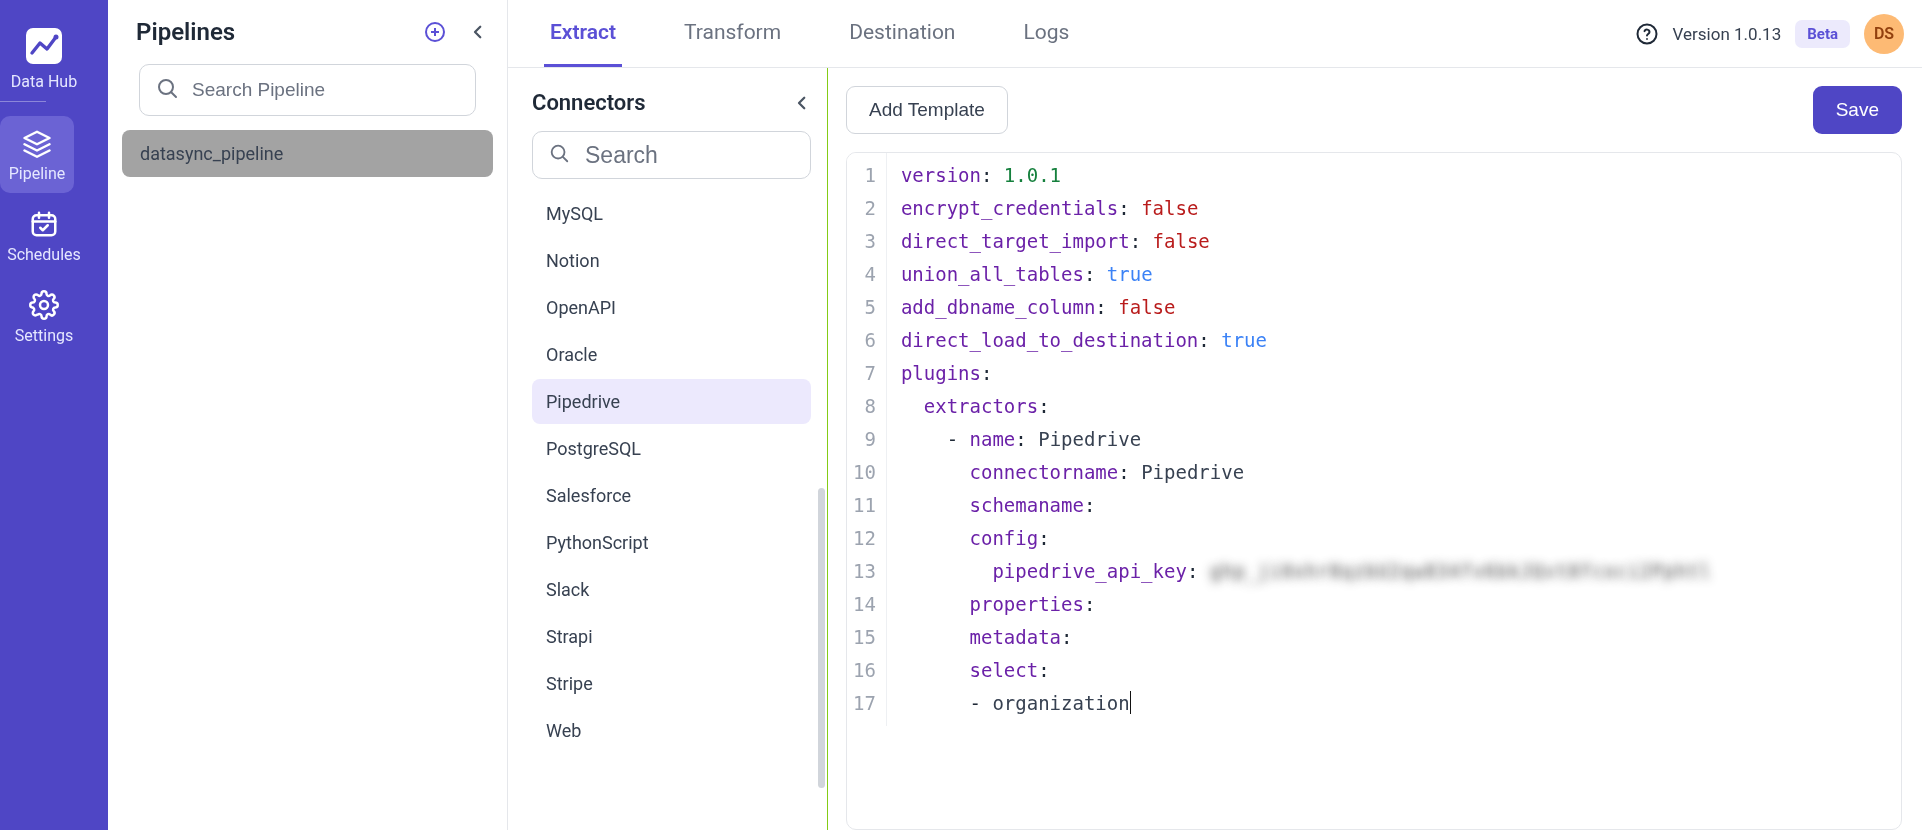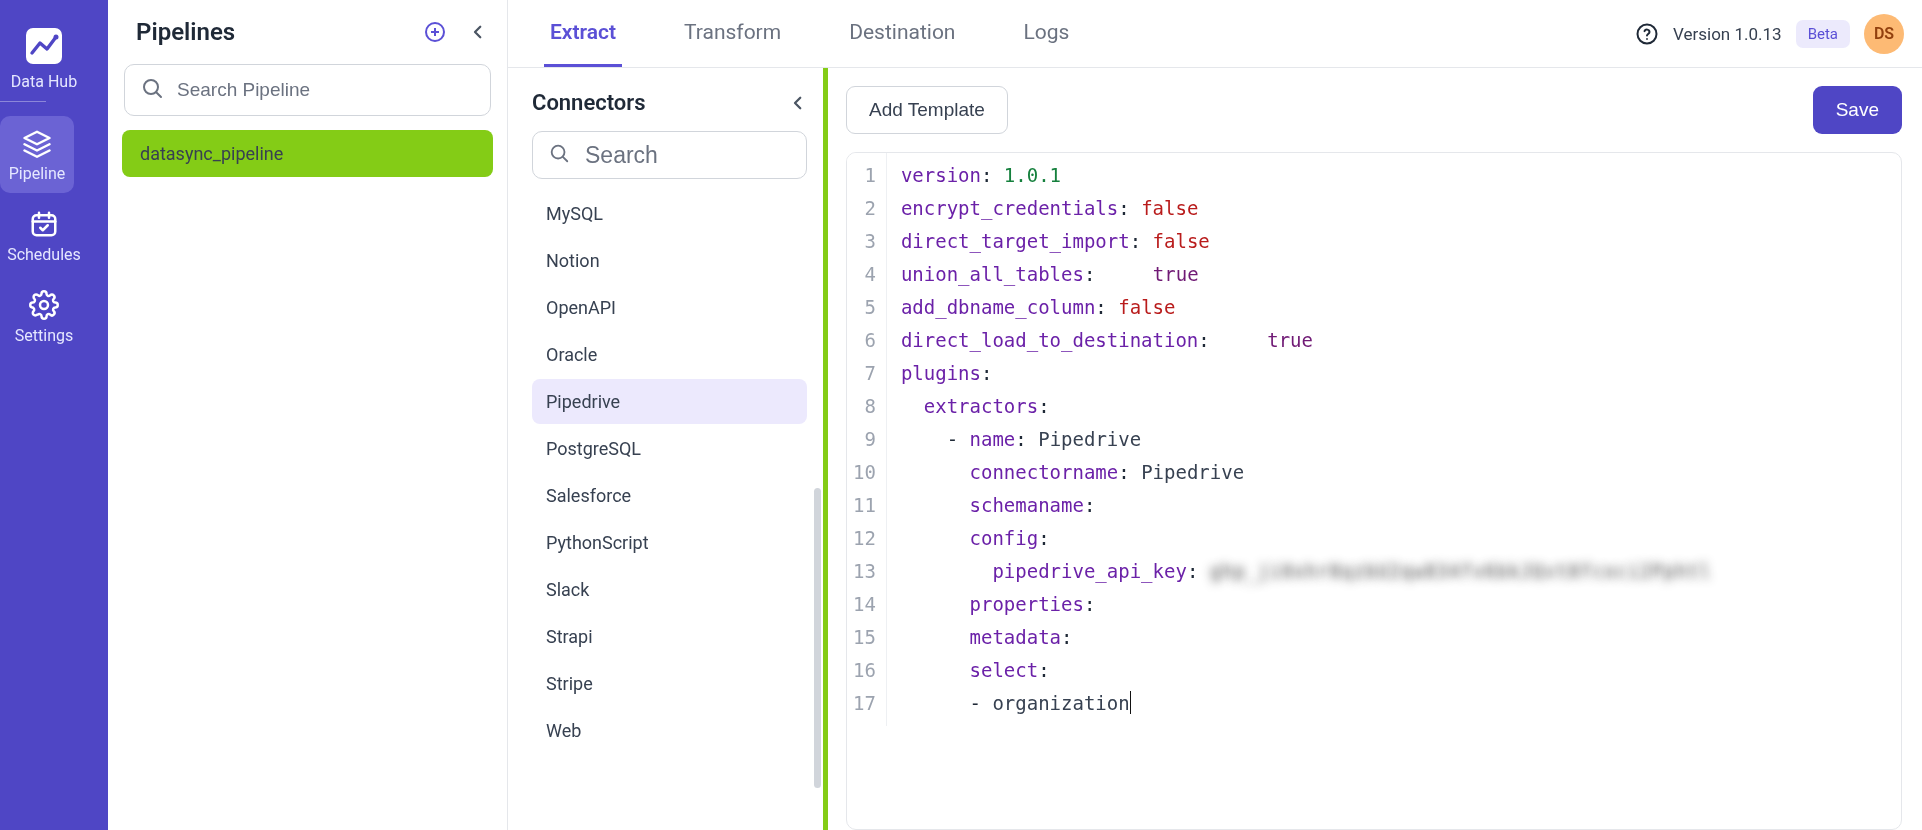--- a/index.html
+++ b/index.html
@@ -78,21 +78,21 @@
     gap: 22px;
     color: #4f46c5;
   }
   .icon-btn {
     cursor: pointer;
     display: inline-flex;
     align-items: center;
     justify-content: center;
   }
   .search-wrap {
-    margin: 0 16px 14px;
+    margin: 0 31px 14px;
     position: relative;
   }
   .search-input {
     width: 100%;
     height: 52px;
     border: 1px solid #d1d5db;
     border-radius: 10px;
     padding: 0 14px 0 52px;
     font-size: 19px;
     color: #374151;
@@ -108,21 +108,21 @@
   }
   .pipeline-list { padding: 0 14px; }
   .pipeline-item {
     padding: 13px 18px;
     border-radius: 8px;
     font-size: 18px;
     color: #374151;
     cursor: pointer;
   }
   .pipeline-item.active {
-    background: #84cc16;
+    background: #a3a3a3;
   }
 
   
   .main {
     flex: 1;
     display: flex;
     flex-direction: column;
     min-width: 0;
   }
   .topbar {
@@ -156,21 +156,21 @@
     display: flex;
     align-items: center;
     gap: 14px;
   }
   .help-icon { color: #374151; }
   .version-text { font-size: 17px; color: #374151; }
   .beta-badge {
     background: #eceafc;
     color: #5b50d6;
     font-size: 15px;
-    font-weight: 400;
+    font-weight: 700;
     padding: 5px 12px;
     border-radius: 7px;
   }
   .avatar {
     width: 40px; height: 40px;
     border-radius: 50%;
     background: #fdba74;
     color: #92400e;
     font-weight: 600;
     font-size: 16px;
@@ -181,21 +181,21 @@
   .content {
     flex: 1;
     display: flex;
     min-height: 0;
   }
 
   
   .connectors-panel {
     width: 320px;
     flex-shrink: 0;
-    border-right: 5px solid #84cc16;
+    border-right: 1px solid #84cc16;
     padding: 22px 16px 0 24px;
     position: relative;
   }
   .connectors-header {
     display: flex;
     align-items: center;
     justify-content: space-between;
     margin-bottom: 16px;
   }
   .connectors-title {
@@ -292,21 +292,21 @@
     min-width: 38px;
   }
   .code {
     padding: 6px 14px;
     white-space: pre;
     color: #1f2937;
     flex:1;
     position: relative;
   }
   .tok-key { color: #6b21a8; }
-  .tok-bool-t { color: #701a75; margin-left: 46px; }
+  .tok-bool-t { color: #3b82f6; }
   .tok-bool-f { color: #b91c1c; }
   .tok-num { color: #15803d; }
   .tok-plain { color: #374151; }
   .tok-blur {
     color: transparent;
     text-shadow: 0 0 10px rgba(30,30,30,0.8);
     letter-spacing: 0.5px;
   }
   .caret {
     display:inline-block;

